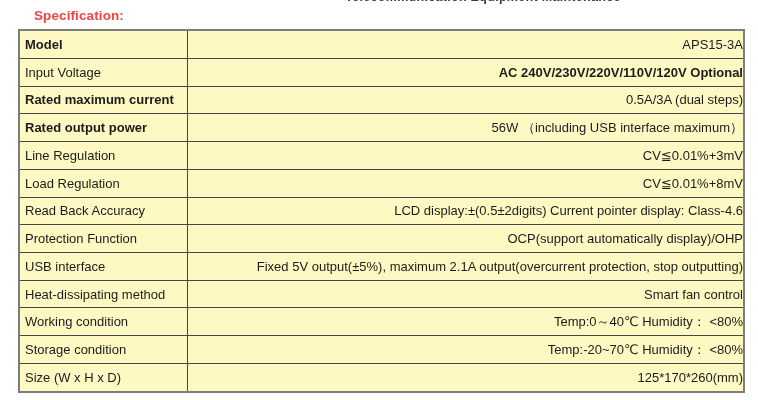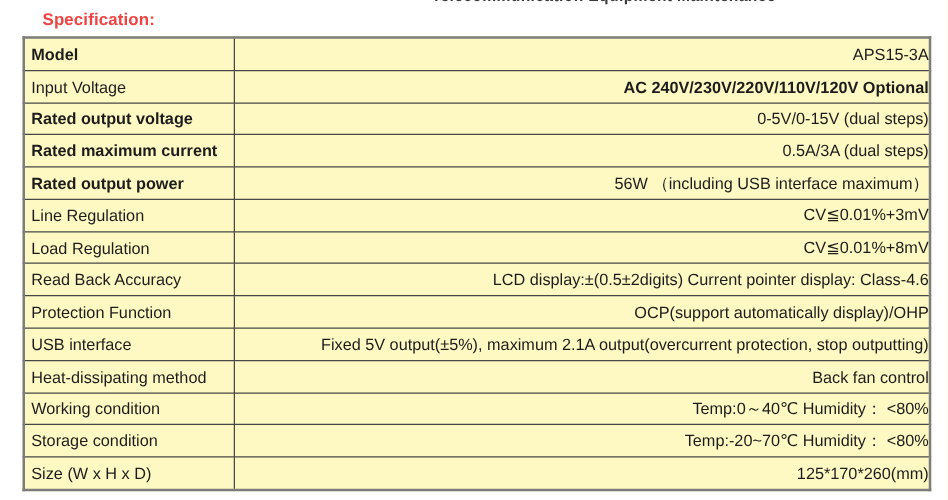--- a/index.html
+++ b/index.html
@@ -60,24 +60,20 @@
   <tbody>
       <tr>
         <td class="label b">Model</td>
         <td class="value">APS15-3A</td>
       </tr>
       <tr>
         <td class="label">Input Voltage</td>
         <td class="value b">AC 240V/230V/220V/110V/120V Optional</td>
       </tr>
       <tr>
-        <td class="label b">Rated output voltage</td>
-        <td class="value">0-5V/0-15V (dual steps)</td>
-      </tr>
-      <tr>
         <td class="label b">Rated maximum current</td>
         <td class="value">0.5A/3A (dual steps)</td>
       </tr>
       <tr>
         <td class="label b">Rated output power</td>
         <td class="value">56W （including USB interface maximum）</td>
       </tr>
       <tr>
         <td class="label">Line Regulation</td>
         <td class="value">CV≦0.01%+3mV</td>
@@ -93,21 +89,21 @@
       <tr>
         <td class="label">Protection Function</td>
         <td class="value">OCP(support automatically display)/OHP</td>
       </tr>
       <tr>
         <td class="label">USB interface</td>
         <td class="value">Fixed 5V output(±5%), maximum 2.1A output(overcurrent protection, stop outputting)</td>
       </tr>
       <tr>
         <td class="label">Heat-dissipating method</td>
-        <td class="value">Back fan control</td>
+        <td class="value">Smart fan control</td>
       </tr>
       <tr>
         <td class="label">Working condition</td>
         <td class="value">Temp:0～40℃  Humidity：  &lt;80%</td>
       </tr>
       <tr>
         <td class="label">Storage condition</td>
         <td class="value">Temp:-20~70℃  Humidity：  &lt;80%</td>
       </tr>
       <tr>

